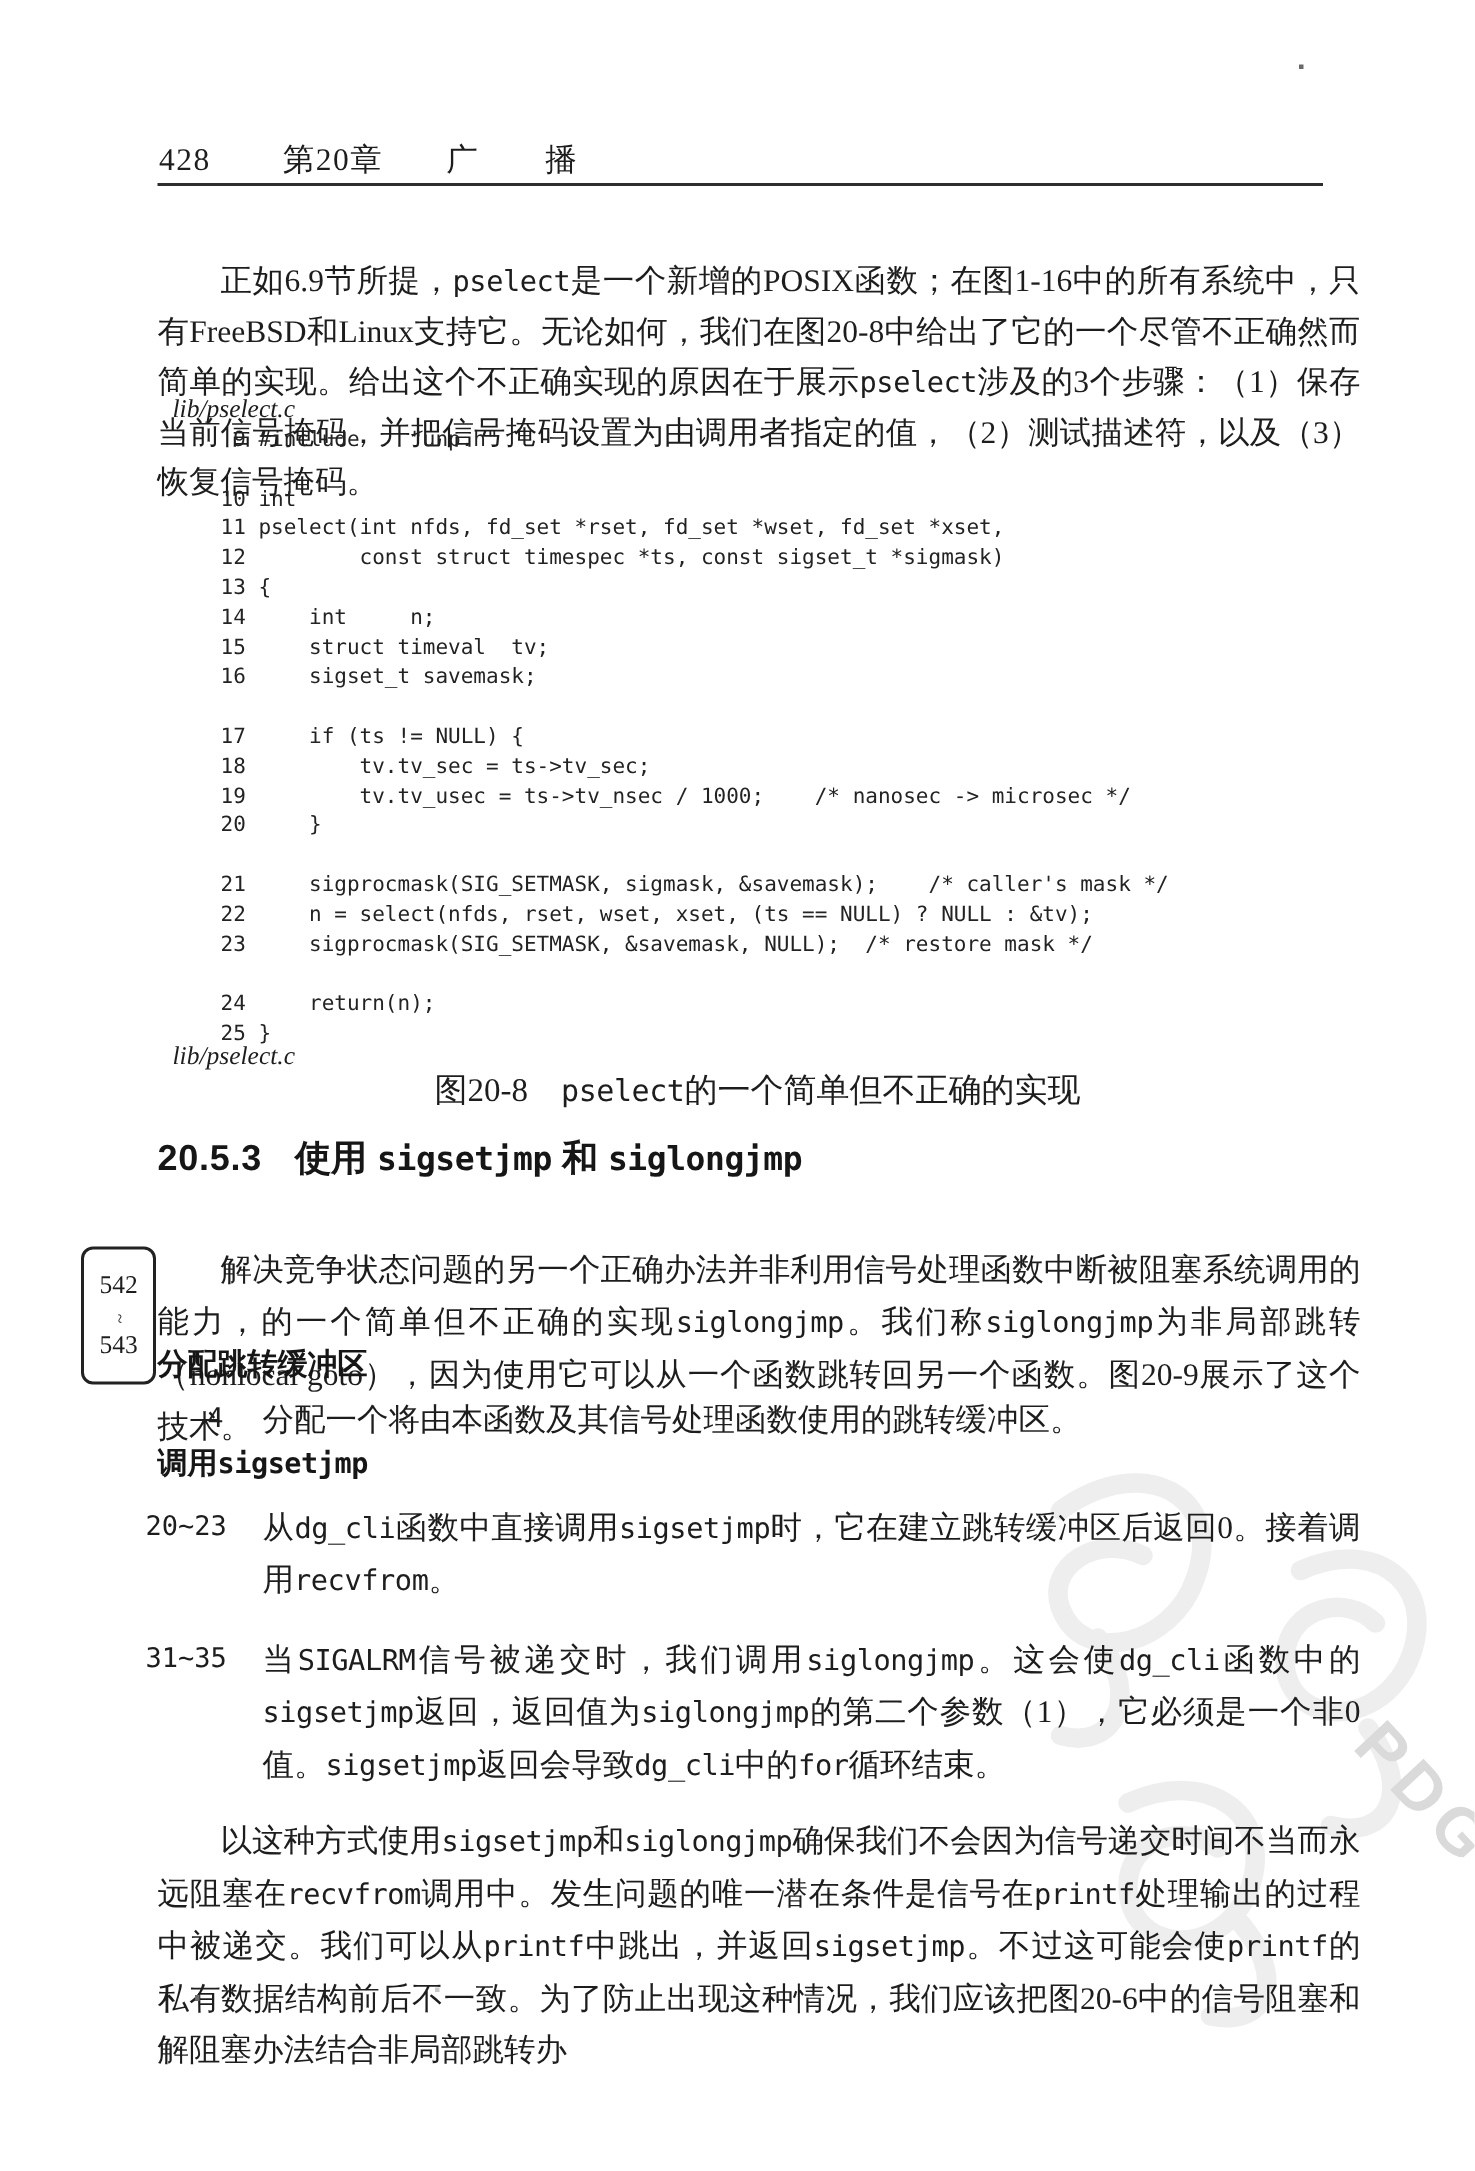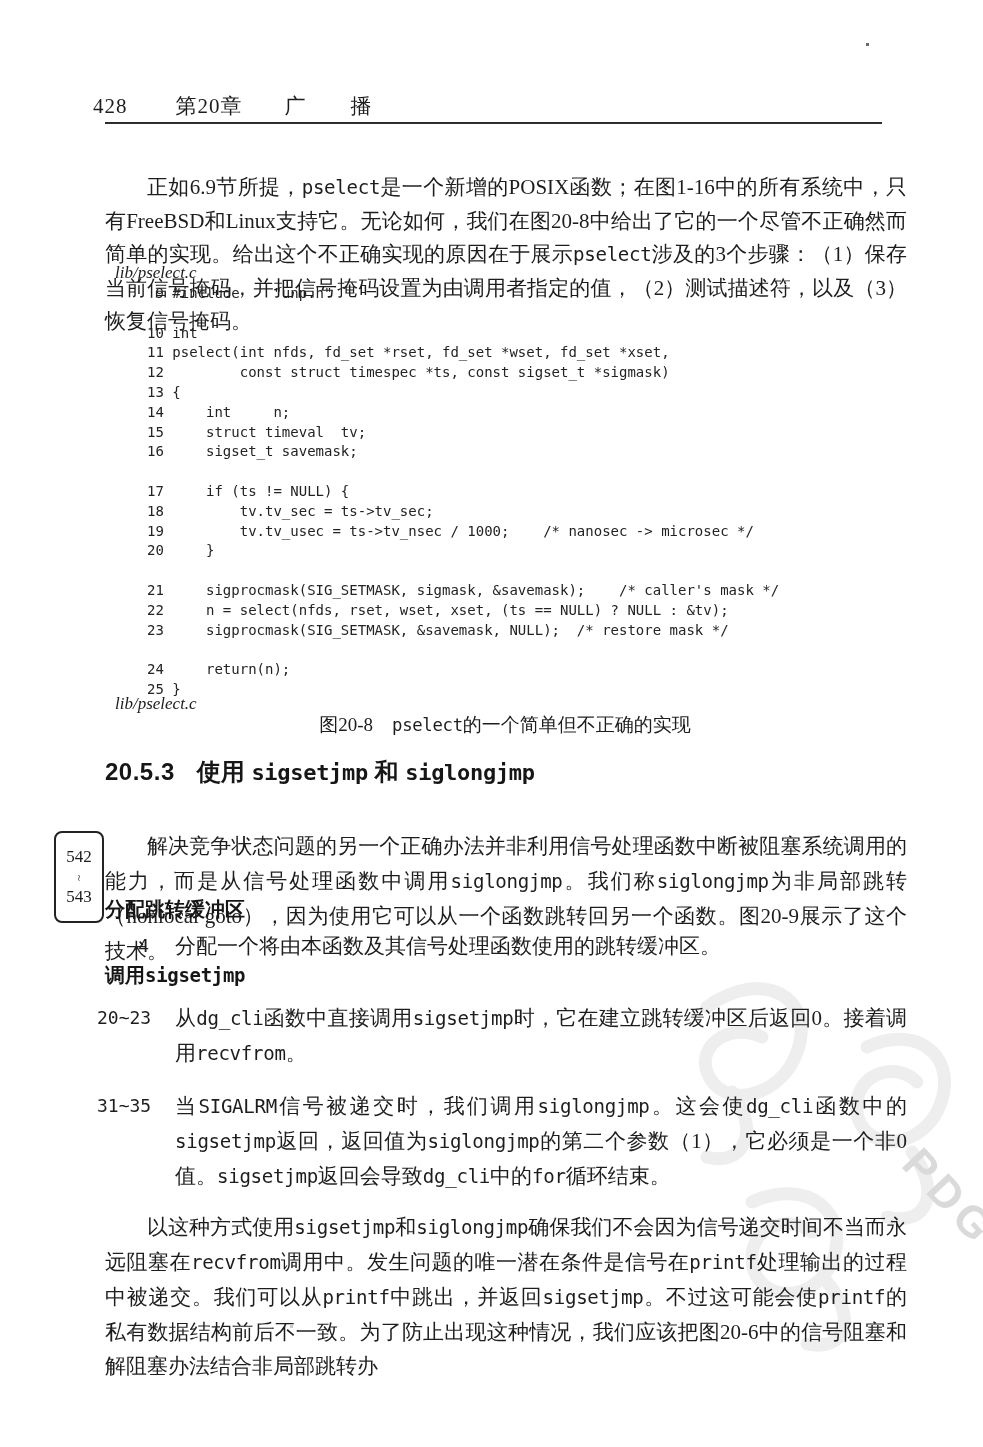--- a/index.html
+++ b/index.html
@@ -1,21 +1,21 @@
 <!DOCTYPE html>
 <html><head>
 <meta charset="utf-8">
 <style>
   html,body{margin:0;padding:0;background:#ffffff;}
   body{width:983px;height:1447px;position:relative;overflow:hidden;
        font-family:"Liberation Serif","DejaVu Serif",serif;color:#1d1d1d;}
   .page{position:absolute;inset:0;background:#fff;}
 
   
-  .running-head{position:absolute;left:93px;top:92px;width:800px;
+  .running-head{position:absolute;left:106px;top:92px;width:800px;
     display:flex;align-items:baseline;font-size:21px;letter-spacing:1px;}
   .running-head .pagenum{margin-right:48px;}
   .running-head .chapter{margin-right:42px;}
   .head-rule{position:absolute;left:105px;top:122px;width:777px;height:2px;
     background:#2e2e2e;}
 
   
   .para{position:absolute;left:105px;width:802px;font-size:21px;
     line-height:33.5px;text-align:justify;}
   .para.indent{text-indent:2em;}
@@ -29,21 +29,21 @@
   .src-rule .label{margin-left:10px;font-style:italic;font-size:17px;
     white-space:nowrap;}
 
   
   pre.code{position:absolute;left:147px;top:284px;margin:0;
     font-family:"DejaVu Sans Mono","Liberation Mono",monospace;
     font-size:14px;line-height:19.8px;color:#232323;}
 
   
   .caption{position:absolute;left:105px;top:712px;width:800px;
-    text-align:center;font-size:19px;}
+    text-align:center;font-size:22px;}
 
   
   .sec-head{position:absolute;left:105px;top:756px;display:flex;
     align-items:baseline;font-family:"Liberation Sans","DejaVu Sans",sans-serif;
     font-weight:bold;font-size:24px;color:#161616;}
   .sec-head .sec-num{margin-right:22px;letter-spacing:0.5px;}
   .sec-head .mono{font-size:22px;}
 
   
   .margin-box{position:absolute;left:54px;top:831px;width:46px;
@@ -132,21 +132,21 @@
     <span class="label">lib/pselect.c</span>
   </div>
 
   <div class="caption"><span>图20-8　</span><span class="mono">pselect</span><span>的一个简单但不正确的实现</span></div>
 
   <div class="sec-head">
     <span class="sec-num">20.5.3</span>
     <span class="sec-title"><span>使用 </span><span class="mono">sigsetjmp</span><span> 和 </span><span class="mono">siglongjmp</span></span>
   </div>
 
-  <p class="para indent" style="top:808px;line-height:34.5px;"><span>解决竞争状态问题的另一个正确办法并非利用信号处理函数中断被阻塞系统调用的能力，而是从信号处理函数中调用</span><span class="mono">siglongjmp</span><span>。我们称</span><span class="mono">siglongjmp</span><span>为非局部跳转（nonlocal goto），因为使用它可以从一个函数跳转回另一个函数。图20-9展示了这个技术。</span></p>
+  <p class="para indent" style="top:808px;line-height:34.5px;"><span>解决竞争状态问题的另一个正确办法并非利用信号处理函数中断被阻塞系统调用的能力，的一个简单但不正确的实现</span><span class="mono">siglongjmp</span><span>。我们称</span><span class="mono">siglongjmp</span><span>为非局部跳转（nonlocal goto），因为使用它可以从一个函数跳转回另一个函数。图20-9展示了这个技术。</span></p>
 
   <div class="margin-box">
     <div>542</div>
     <div><span class="tilde">~</span></div>
     <div>543</div>
   </div>
 
   <div class="subhead" style="top:896px;"><span>分配跳转缓冲区</span></div>
 
   <div class="item" style="top:929px;">

